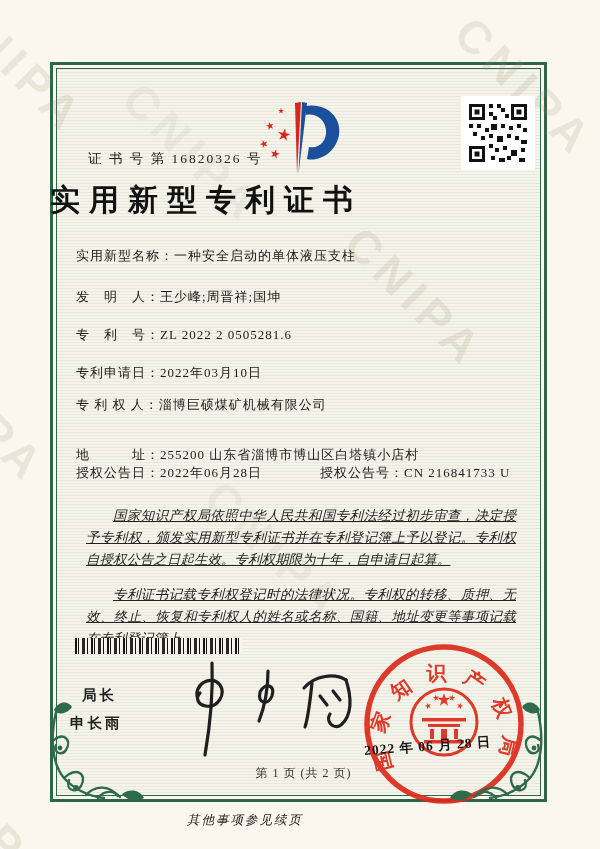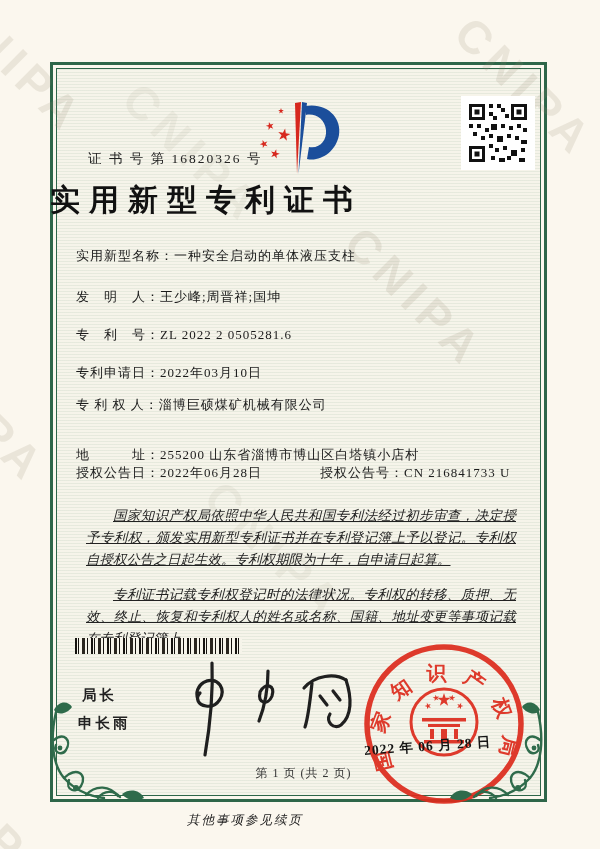--- a/index.html
+++ b/index.html
@@ -62,21 +62,21 @@
       #15130f 3px,#15130f 4px, #f6f4ea 4px,#f6f4ea 7px,
       #2a261f 7px,#2a261f 10px, #f6f4ea 10px,#f6f4ea 12px,
       #15130f 12px,#15130f 13px, #f6f4ea 13px,#f6f4ea 16px);
   }
   .signer-title{
     position:absolute; left:82px; top:686px;
     font-family:Liberation Sans, sans-serif;
     font-weight:bold; font-size:14.5px; letter-spacing:3px; color:#222;
   }
   .signer-name{
-    position:absolute; left:78px; top:714px;
+    position:absolute; left:70px; top:714px;
     font-family:"Liberation Sans","DejaVu Sans",sans-serif;
     font-weight:bold; font-size:14.5px; letter-spacing:3px; color:#222;
   }
   .signature{ position:absolute; left:168px; top:658px; }
   .seal{ position:absolute; left:358px; top:638px; opacity:0.92; }
   .seal-date{
     position:absolute; left:364px; top:736px; width:170px;
     font-size:13.5px; font-weight:bold; letter-spacing:1px; color:#141414;
     transform:rotate(-4deg); white-space:nowrap;
   }

